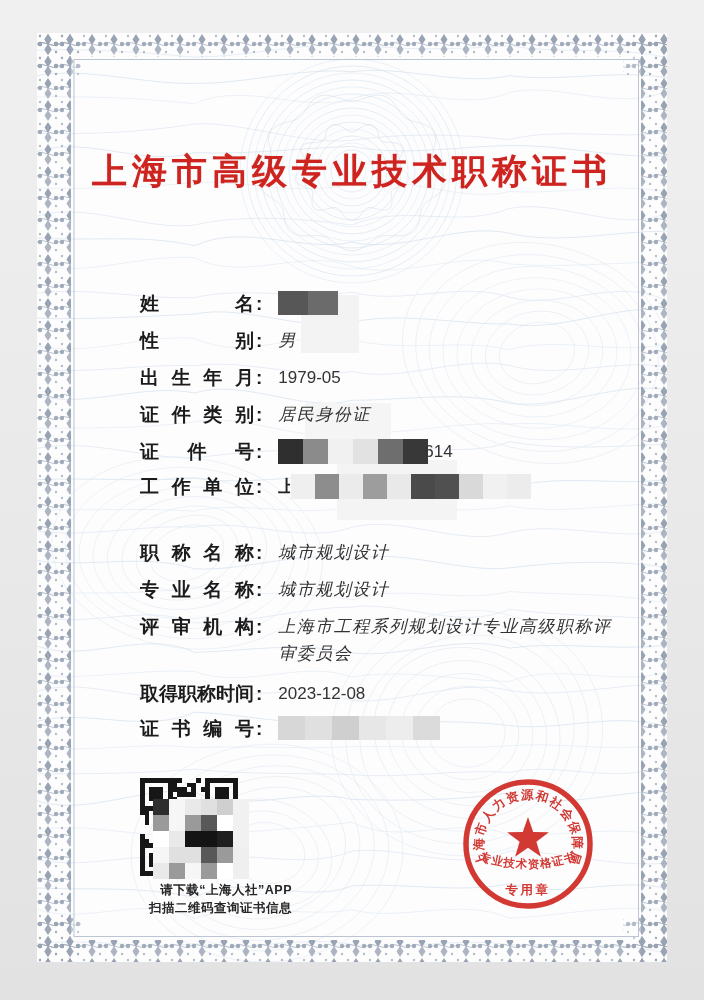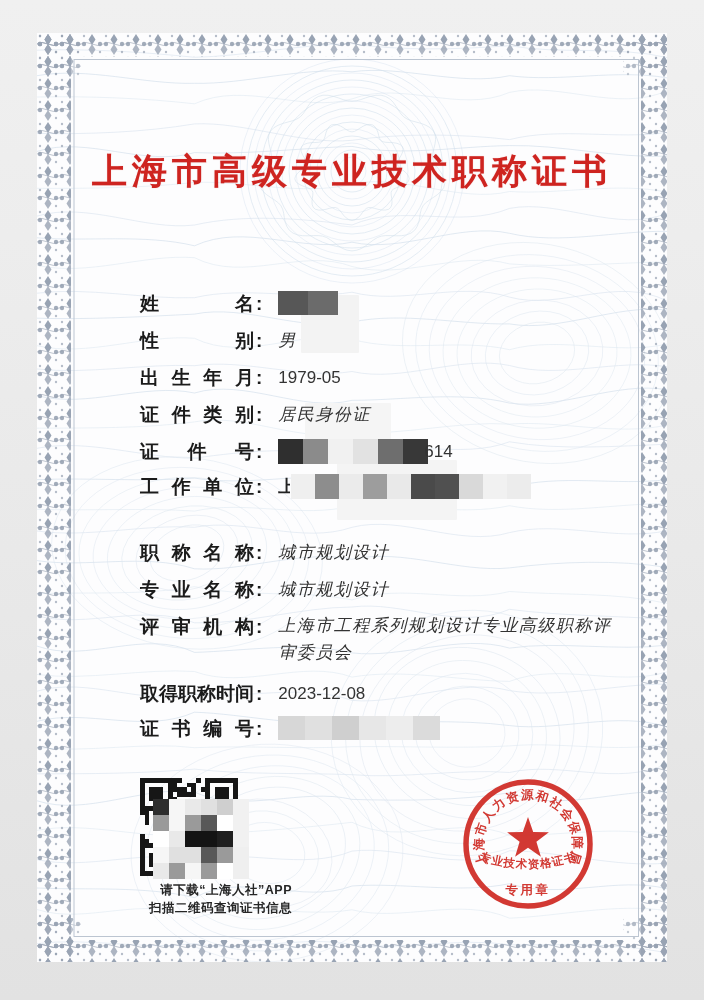--- a/index.html
+++ b/index.html
@@ -29,21 +29,21 @@
   }
   .ghost{position:absolute;border-radius:1px;}
   .row{position:absolute;left:103px;display:flex;align-items:flex-start;}
   .row .label{
     width:114px;font-size:19px;font-weight:bold;color:#1b1b1b;line-height:27px;
     display:flex;justify-content:space-between;white-space:nowrap;
   }
   .row .colon{font-size:19px;font-weight:bold;color:#1b1b1b;line-height:27px;margin-left:2px;}
   .row .value{margin-left:16px;font-size:17px;color:#333;line-height:27px;}
   .kai{font-family:"DejaVu Serif",serif;font-style:italic;color:#454545;font-size:16px;letter-spacing:1.5px;}
-  .wrapval{display:inline-block;width:348px;line-height:25px;font-family:Liberation Mono, monospace;}
+  .wrapval{display:inline-block;width:348px;line-height:25px;}
   .mosaic{display:inline-block;vertical-align:top;font-size:0;line-height:0;margin-top:1px;}
   .vtext{vertical-align:top;}
   .clip{display:inline-block;width:12px;overflow:hidden;margin-right:1px;font-weight:bold;color:#222;}
   .qr-wrap{position:absolute;left:103px;top:733px;width:98px;height:98px;}
   .qr-wrap svg{position:absolute;left:0;top:0;width:98px;height:98px;}
   .qr-overlay{position:absolute;left:13px;top:21px;width:102px;height:80px;font-size:0;line-height:0;}
   .qr-caption{
     position:absolute;left:55px;top:836px;width:200px;text-align:right;
     font-size:12.5px;font-weight:bold;color:#262626;line-height:18px;letter-spacing:.5px;
   }

